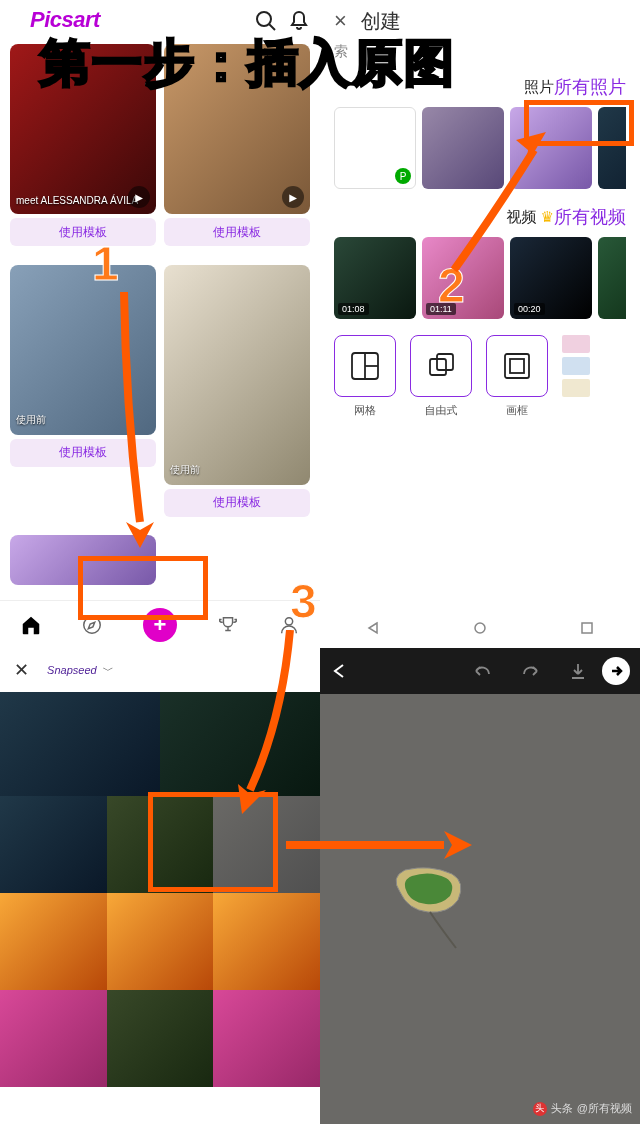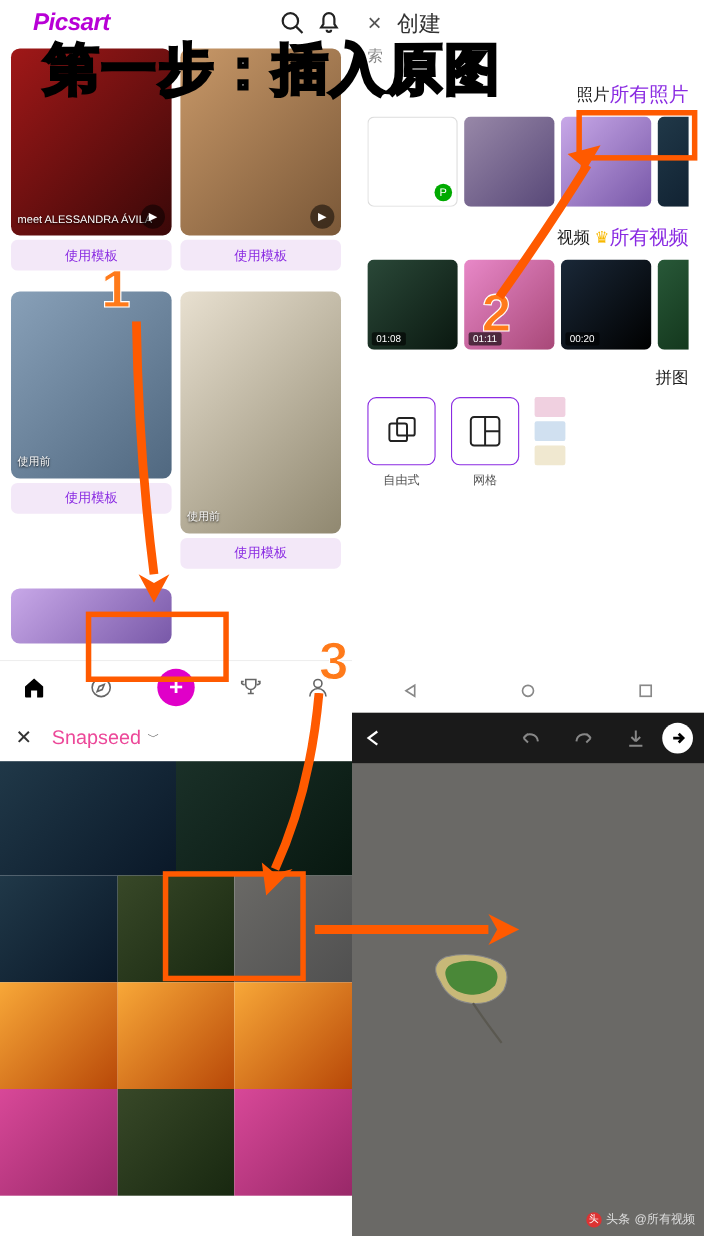--- a/index.html
+++ b/index.html
@@ -40,21 +40,21 @@
 .cr-dur { position:absolute; left:4px; bottom:4px; background:rgba(0,0,0,.6); color:#fff; font-size:9px; padding:1px 4px; border-radius:2px; }
 .cr-coll { display:flex; gap:14px; }
 .cr-citem { display:flex; flex-direction:column; align-items:center; gap:6px; }
 .cr-cbox { width:62px; height:62px; border:1.5px solid #8a2be2; border-radius:8px; display:flex; align-items:center; justify-content:center; }
 .cr-cbox svg { width:32px; height:32px; stroke:#222; stroke-width:1.8; fill:none; }
 .cr-clab { font-size:11px; color:#555; }
 
 
 .sn-head { display:flex; align-items:center; padding:10px 14px; height:44px; }
 .sn-x { font-size:18px; color:#333; margin-right:18px; }
-.sn-ttl { font-size:18px; color:#ec4899; margin-right:6px; }
+.sn-ttl { font-size:11px; color:#4c1d95; margin-right:6px;font-style:italic; }
 .sn-chev { font-size:11px; color:#555; }
 .sn-srch { width:100px; padding:10px 0 6px 14px; text-align:center; }
 .sn-scir { width:46px; height:46px; border:2px solid #c8c8c8; border-radius:50%; margin:4px auto 6px; position:relative; }
 .sn-scir:after { content:""; position:absolute; width:14px; height:2px; background:#c8c8c8; bottom:-2px; right:-6px; transform:rotate(45deg); }
 .sn-slab { font-size:11px; color:#555; }
 .sn-grid { display:flex; flex-wrap:wrap; }
 .sn-cell { width:33.33%; height:97px; }
 
 
 .ed-bar { height:46px; background:#1a1a1a; display:flex; align-items:center; padding:0 10px; }
@@ -211,42 +211,48 @@
           <span class="cr-dur">01:11</span>
         </div>
       <div class="cr-th g8">
           <span class="cr-dur">00:20</span>
         </div>
       <div class="cr-th g9"></div>
     </div>
   </div>
 
   <div class="cr-sec">
-    <div class="cr-srow">
-        <span class="cr-sh">拼图</span>
-      </div>
     <div class="cr-coll">
-      <div class="cr-citem">
-        <div class="cr-cbox">
-            <svg>
-              <rect x="5" y="9" width="16" height="16" rx="2"></rect>
-              <rect x="12" y="4" width="16" height="16" rx="2"></rect>
-            </svg>
-          </div>
-        <span class="cr-clab">自由式</span>
-      </div>
       <div class="cr-citem">
         <div class="cr-cbox">
             <svg>
               <rect x="3" y="3" width="26" height="26" rx="3"></rect>
               <line x1="16" y1="3" x2="16" y2="29"></line>
               <line x1="16" y1="16" x2="29" y2="16"></line>
             </svg>
           </div>
         <span class="cr-clab">网格</span>
+      </div>
+      <div class="cr-citem">
+        <div class="cr-cbox">
+            <svg>
+              <rect x="5" y="9" width="16" height="16" rx="2"></rect>
+              <rect x="12" y="4" width="16" height="16" rx="2"></rect>
+            </svg>
+          </div>
+        <span class="cr-clab">自由式</span>
+      </div>
+      <div class="cr-citem">
+        <div class="cr-cbox">
+            <svg>
+              <rect x="4" y="4" width="24" height="24" rx="2"></rect>
+              <rect x="9" y="9" width="14" height="14"></rect>
+            </svg>
+          </div>
+        <span class="cr-clab">画框</span>
       </div>
       <div style="width:30px">
         <div style="width:28px;height:18px;background:#f0d0e0;margin-bottom:4px;border-radius:2px"></div>
         <div style="width:28px;height:18px;background:#d0e0f0;margin-bottom:4px;border-radius:2px"></div>
         <div style="width:28px;height:18px;background:#f0e8d0;border-radius:2px"></div>
       </div>
     </div>
   </div>
 
   <div class="sysnav" style="position:absolute;bottom:0;width:100%">

